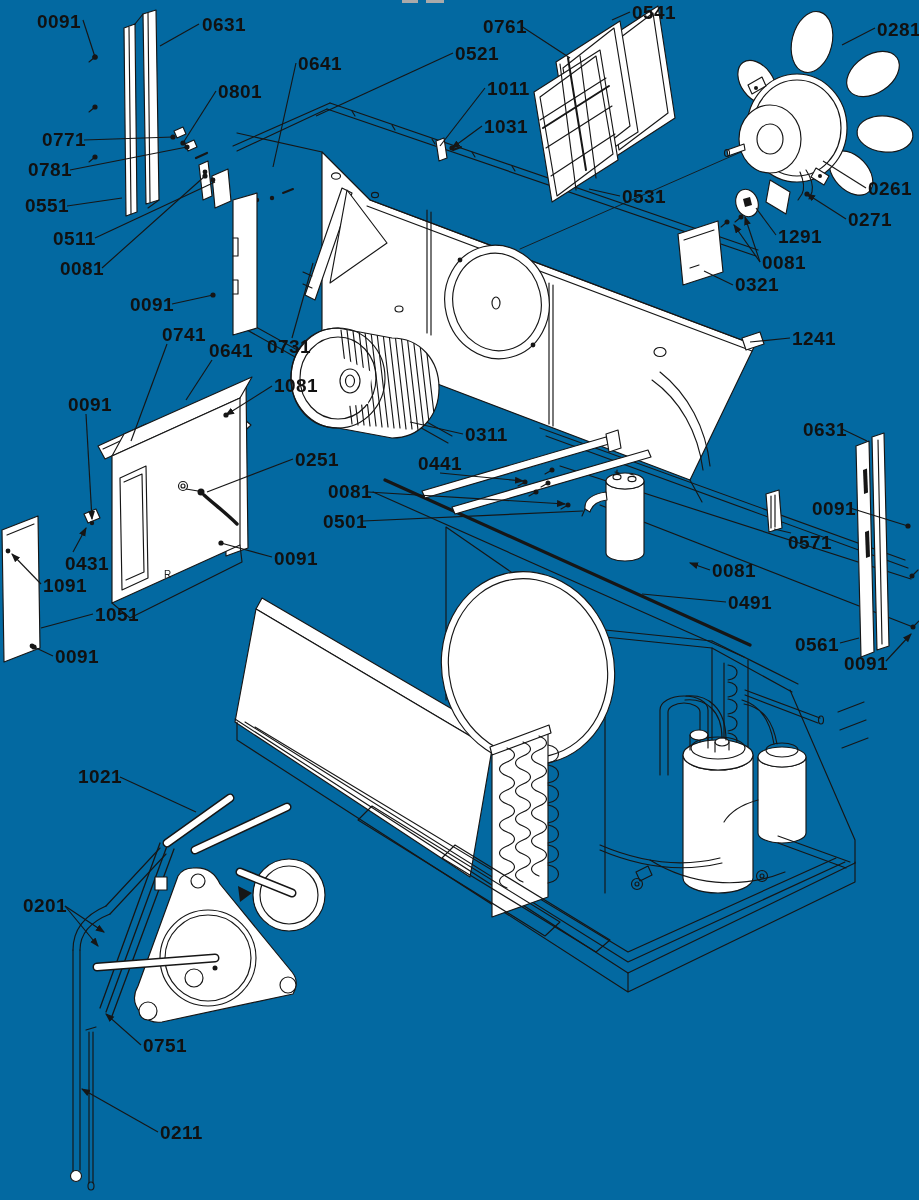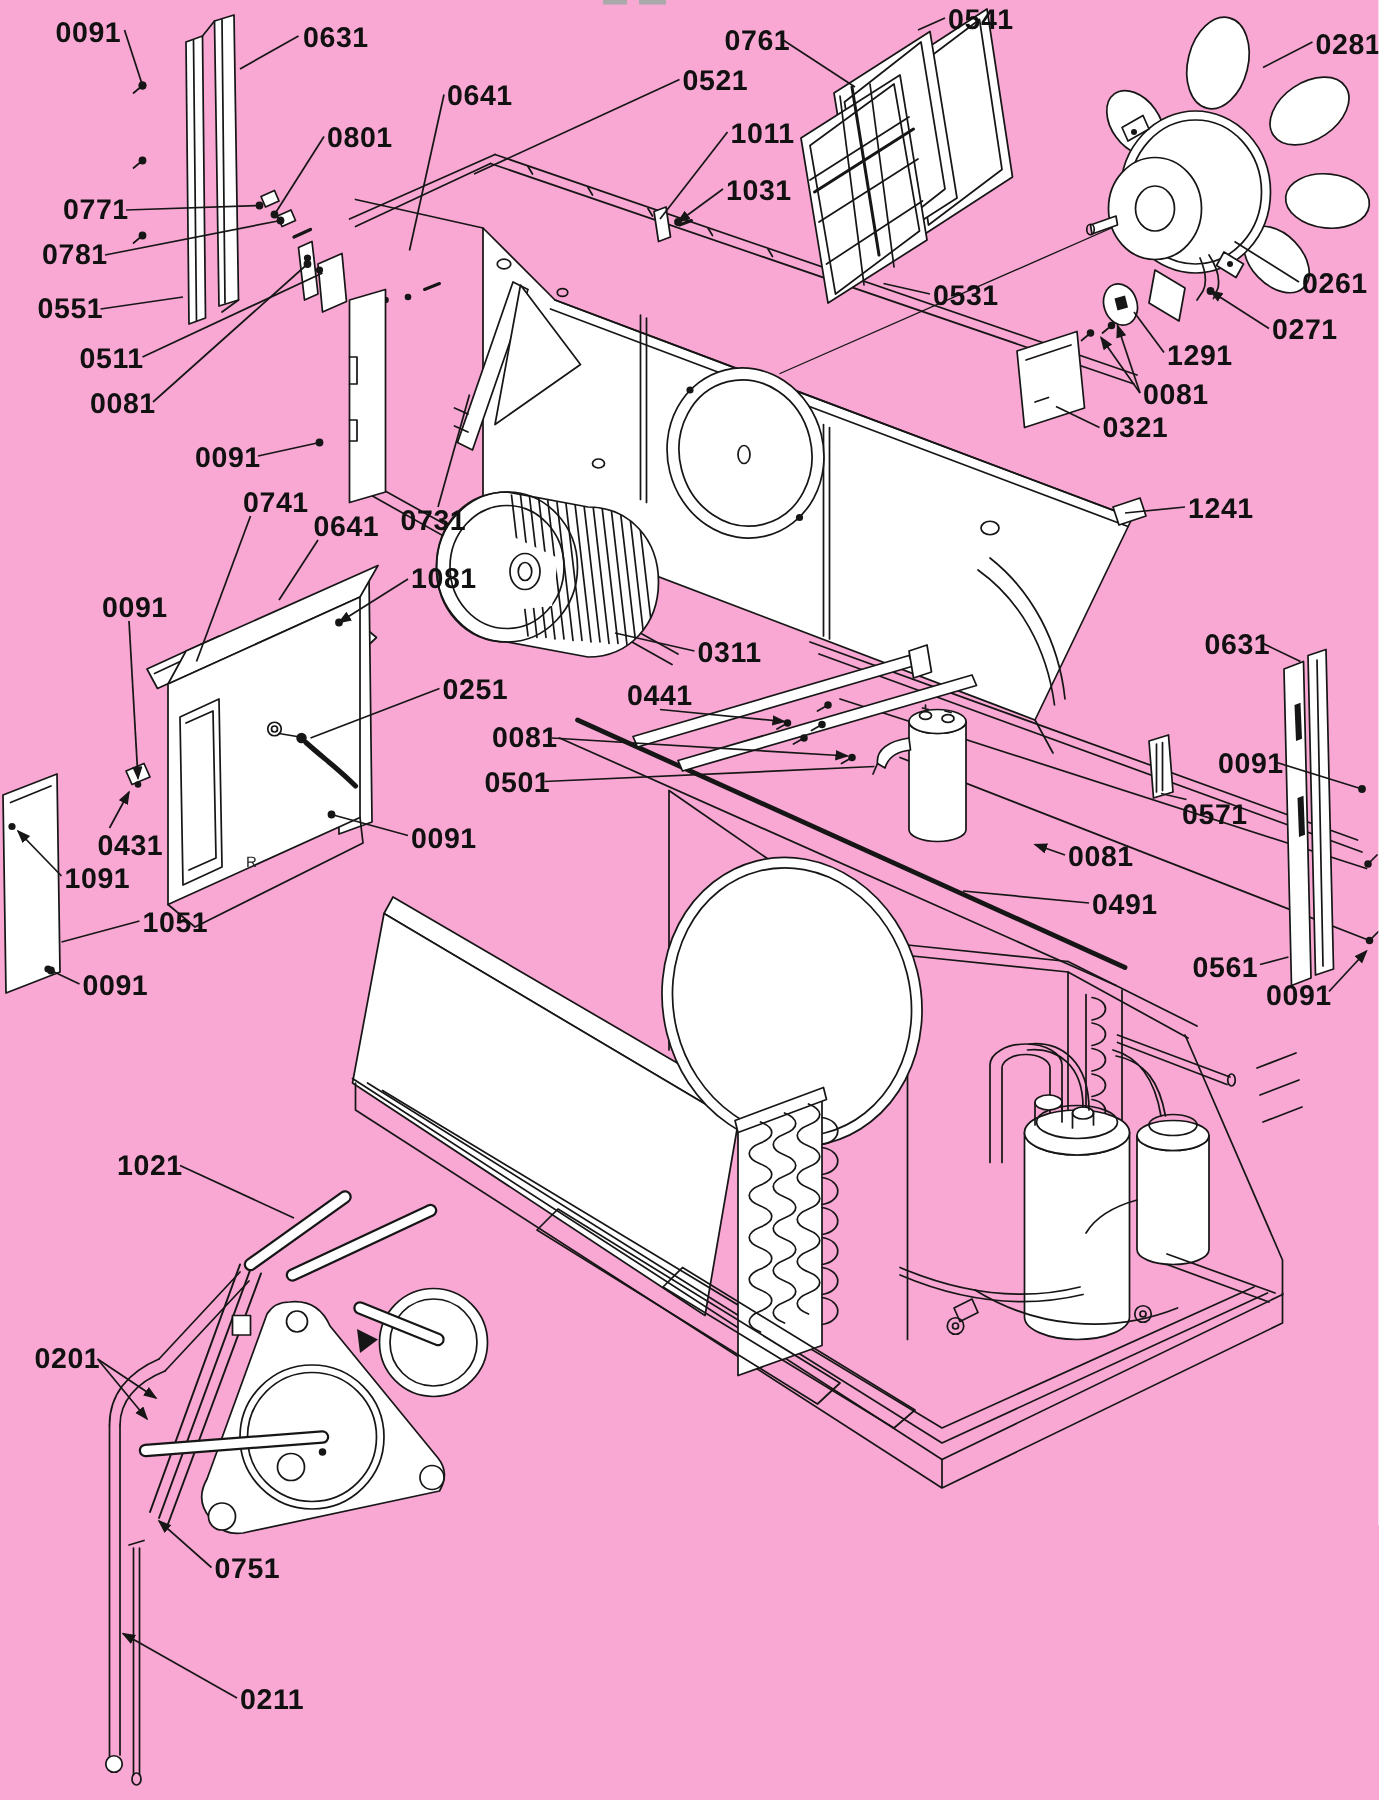--- a/index.html
+++ b/index.html
@@ -1,16 +1,16 @@
 <!DOCTYPE html>
 <html><head>
 <meta charset="utf-8">
 <style>
   html,body{margin:0;padding:0;background:#ffffff;}
-  .stage{position:relative;width:919px;height:1200px;background:#f9a8d4;overflow:hidden;}
+  .stage{position:relative;width:919px;height:1200px;background:#0369a1;overflow:hidden;}
   svg{position:absolute;left:0;top:0;}
   .art{stroke:#161616;fill:none;stroke-width:1.15;stroke-linecap:round;stroke-linejoin:round;}
   .wf{fill:#ffffff;}
   .bk{fill:#161616;stroke:none;}
   .leader{fill:none;stroke:#161616;stroke-width:1.15;}
   .part-label{font-family:"Liberation Sans",sans-serif;font-weight:700;font-size:19px;fill:#111;letter-spacing:.4px;}
   .tiny-mark{font-family:"Liberation Sans",sans-serif;font-weight:400;font-size:10px;fill:#222;}
 </style>
 </head>
 <body>

